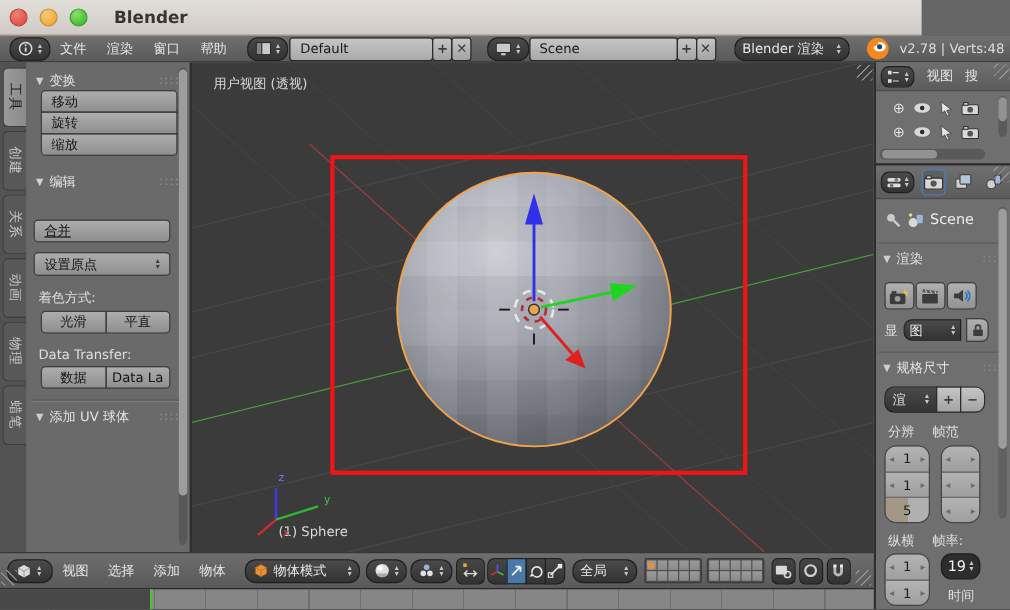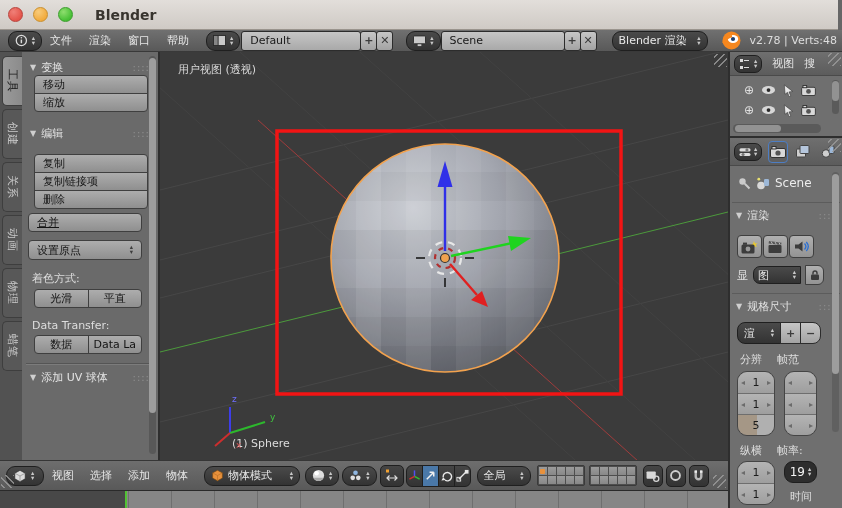--- a/index.html
+++ b/index.html
@@ -5,21 +5,21 @@
   * { box-sizing: border-box; margin: 0; padding: 0; }
   html,body { background:#444; }
   #app {
     position: relative; width: 842px; height: 508px; overflow: hidden;
     font-family: "DejaVu Sans", "Liberation Sans", sans-serif;
     font-size: 11px; background:#666; user-select:none;
   }
   .abs { position:absolute; }
 
   
-  .titlebar { position:absolute; left:0; top:0; width:838px; height:30px;
+  .titlebar { position:absolute; left:0; top:0; width:768px; height:30px;
     background:linear-gradient(#e2deda,#cfcac5); border-bottom:1px solid #9a948d;
     display:flex; align-items:center; }
   .tl { width:15px; height:15px; border-radius:50%; margin-left:10px; }
   .tl.red { background:radial-gradient(circle at 35% 30%, #f08078,#e4544a 70%); border:1px solid #b8423b; margin-left:8px;}
   .tl.yellow { background:radial-gradient(circle at 35% 30%, #f8cb7a,#f2ab3e 70%); border:1px solid #c98f2d;}
   .tl.green { background:radial-gradient(circle at 35% 30%, #8ede6e,#47bf35 70%); border:1px solid #3a9e2b;}
   .wintitle { margin-left:22px; font-size:14px; font-weight:bold; color:#38342e; }
 
   
   .dsel { display:inline-flex; align-items:center; gap:4px; height:20px; padding:0 6px;
@@ -250,34 +250,30 @@
 
   <div class="shelf">
     <div class="inner">
       <div class="phead">
         <span class="tri">▼</span>
         <span>变换</span>
         <span class="grip-dots">::::</span>
       </div>
       <div class="bgrp" style="">
         <div class="btn">移动</div>
+        <div class="btn">旋转</div>
         <div class="btn">缩放</div>
       </div>
 
       <div class="phead" style="margin-top:14px;">
         <span class="tri">▼</span>
         <span>编辑</span>
         <span class="grip-dots">::::</span>
       </div>
-      <div class="bgrp" style="margin-top:13px;">
-        <div class="btn">复制</div>
-        <div class="btn">复制链接项</div>
-        <div class="btn">删除</div>
-      </div>
-      <div class="btn" style="margin-top:4px;text-decoration:underline;">合并</div>
+      <div class="btn" style="margin-top:24px;text-decoration:underline;">合并</div>
       <div class="ddown" style="margin-top:8px;">
         <span>设置原点</span>
         <span class="updn">
             <span>▴</span>
             <span>▾</span>
           </span>
       </div>
 
       <div class="lab">着色方式:</div>
       <div class="rowbtns">

